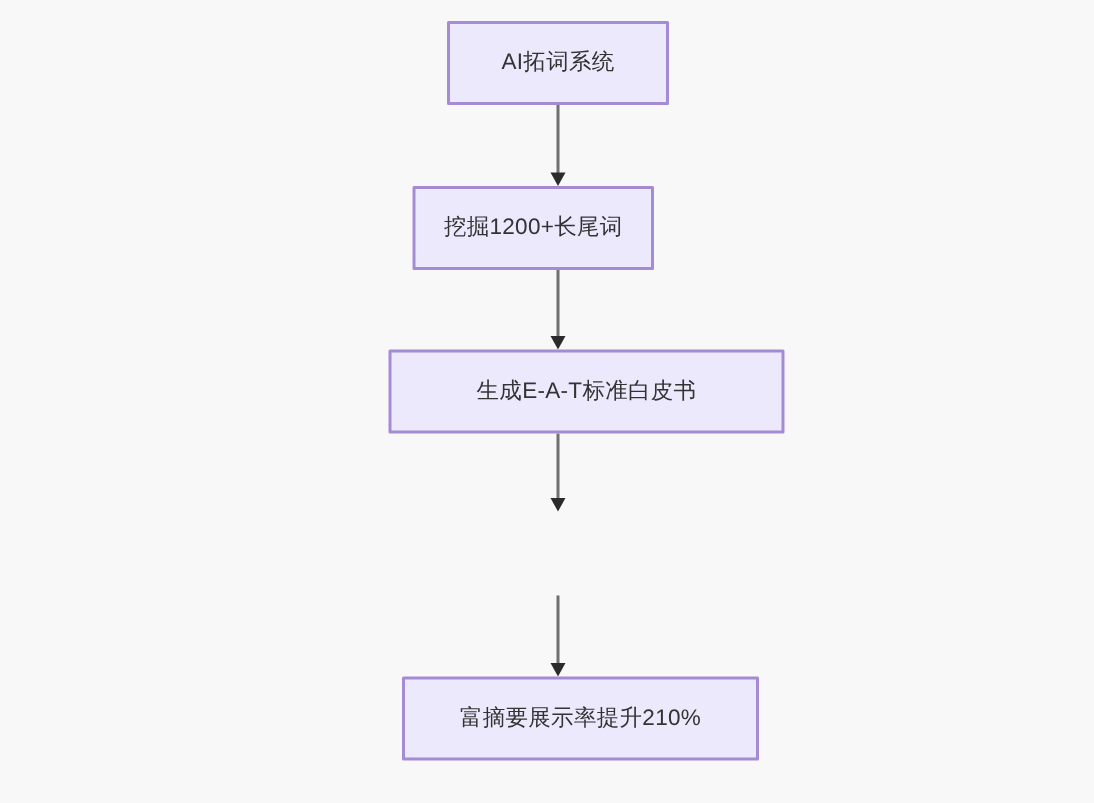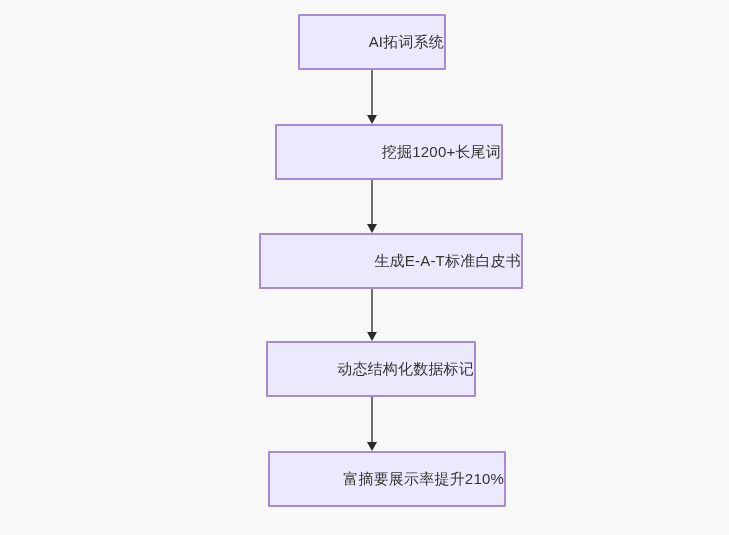--- a/index.html
+++ b/index.html
@@ -23,21 +23,21 @@
   }
 
   .node {
     position: absolute;
     box-sizing: border-box;
     background: #ece9fd;
     border: 2px solid #a48bd4;
     border-radius: 1px;
     display: flex;
     align-items: center;
-    justify-content: flex-end;
+    justify-content: center;
     color: #333333;
     font-size: 15px;
     line-height: 1.2;
     letter-spacing: 0.2px;
     white-space: nowrap;
     -webkit-font-smoothing: antialiased;
   }
 
   .node-label {
     display: block;
@@ -86,26 +86,23 @@
     <div class="edge-head" style="top: 43px; border-top-color: rgb(43, 43, 43);"></div>
   </div>
   <div class="edge" id="edge-3" style="left: 371px; top: 397px;">
     <div class="edge-line" style="height: 47px; background: rgb(112, 112, 112);"></div>
     <div class="edge-head" style="top: 45px; border-top-color: rgb(43, 43, 43);"></div>
   </div>
 
   <div class="node" id="node-0" style="left: 298px; top: 14px; width: 148px; height: 56px; background: rgb(236, 233, 253); border-color: rgb(164, 139, 212); color: rgb(51, 51, 51);">
     <span class="node-label">AI拓词系统</span>
   </div>
-  <div class="node" id="node-1" style="left: 275px; top: 124px; width: 228px; height: 56px; background: rgb(236, 233, 253); border-color: rgb(164, 139, 212); color: rgb(51, 51, 51);">
+  <div class="node" id="node-1" style="left: 275px; top: 124px; width: 161px; height: 56px; background: rgb(236, 233, 253); border-color: rgb(164, 139, 212); color: rgb(51, 51, 51);">
     <span class="node-label">挖掘1200+长尾词</span>
   </div>
   <div class="node" id="node-2" style="left: 259px; top: 233px; width: 264px; height: 56px; background: rgb(236, 233, 253); border-color: rgb(164, 139, 212); color: rgb(51, 51, 51);">
     <span class="node-label">生成E-A-T标准白皮书</span>
-  </div>
-  <div class="node" id="node-3" style="left: 266px; top: 341px; width: 210px; height: 56px; background: rgb(236, 233, 253); border-color: rgb(164, 139, 212); color: rgb(51, 51, 51);">
-    <span class="node-label">动态结构化数据标记</span>
   </div>
   <div class="node" id="node-4" style="left: 268px; top: 451px; width: 238px; height: 56px; background: rgb(236, 233, 253); border-color: rgb(164, 139, 212); color: rgb(51, 51, 51);">
     <span class="node-label">富摘要展示率提升210%</span>
   </div>
 
 </div>
 
 </body></html>

